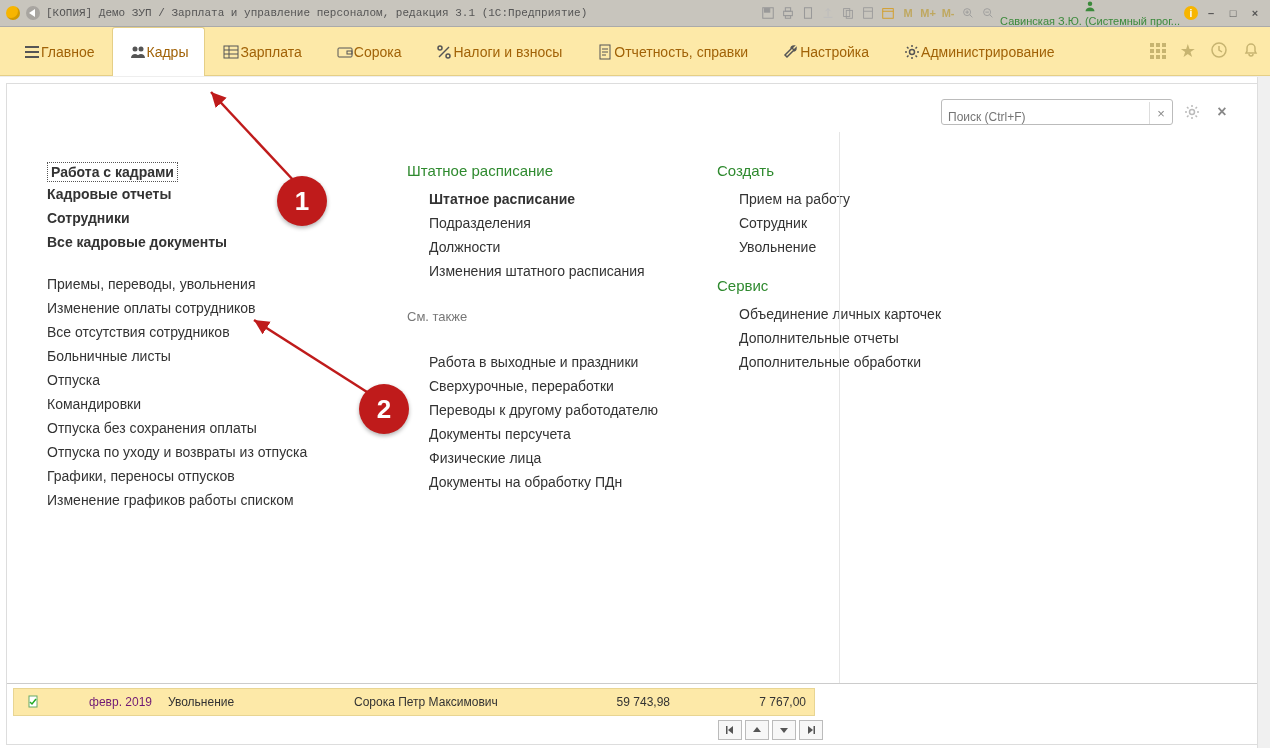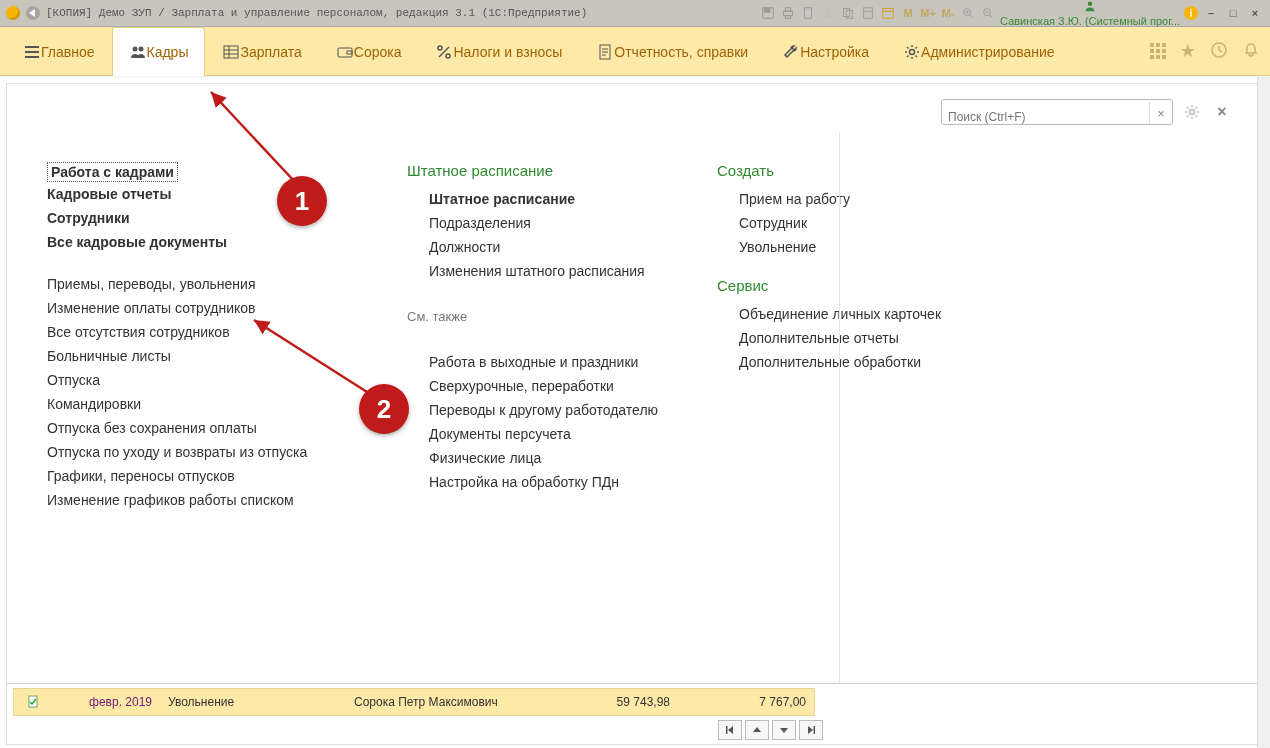--- a/index.html
+++ b/index.html
@@ -398,21 +398,21 @@
         <a class="link">Должности</a>
         <a class="link">Изменения штатного расписания</a>
         <div class="section-spacer"></div>
         <div class="subhead" style="padding-left:0px;">См. также</div>
         <div class="section-spacer"></div>
         <a class="link">Работа в выходные и праздники</a>
         <a class="link">Сверхурочные, переработки</a>
         <a class="link">Переводы к другому работодателю</a>
         <a class="link">Документы персучета</a>
         <a class="link">Физические лица</a>
-        <a class="link">Настройка на обработку ПДн</a>
+        <a class="link">Документы на обработку ПДн</a>
       </div>
 
       <div class="col col3-indent" style="width:230px;">
         <div class="group-title">Создать</div>
         <a class="link">Прием на работу</a>
         <a class="link">Сотрудник</a>
         <a class="link">Увольнение</a>
         <div class="section-spacer"></div>
         <div class="group-title">Сервис</div>
         <a class="link">Объединение личных карточек</a>

